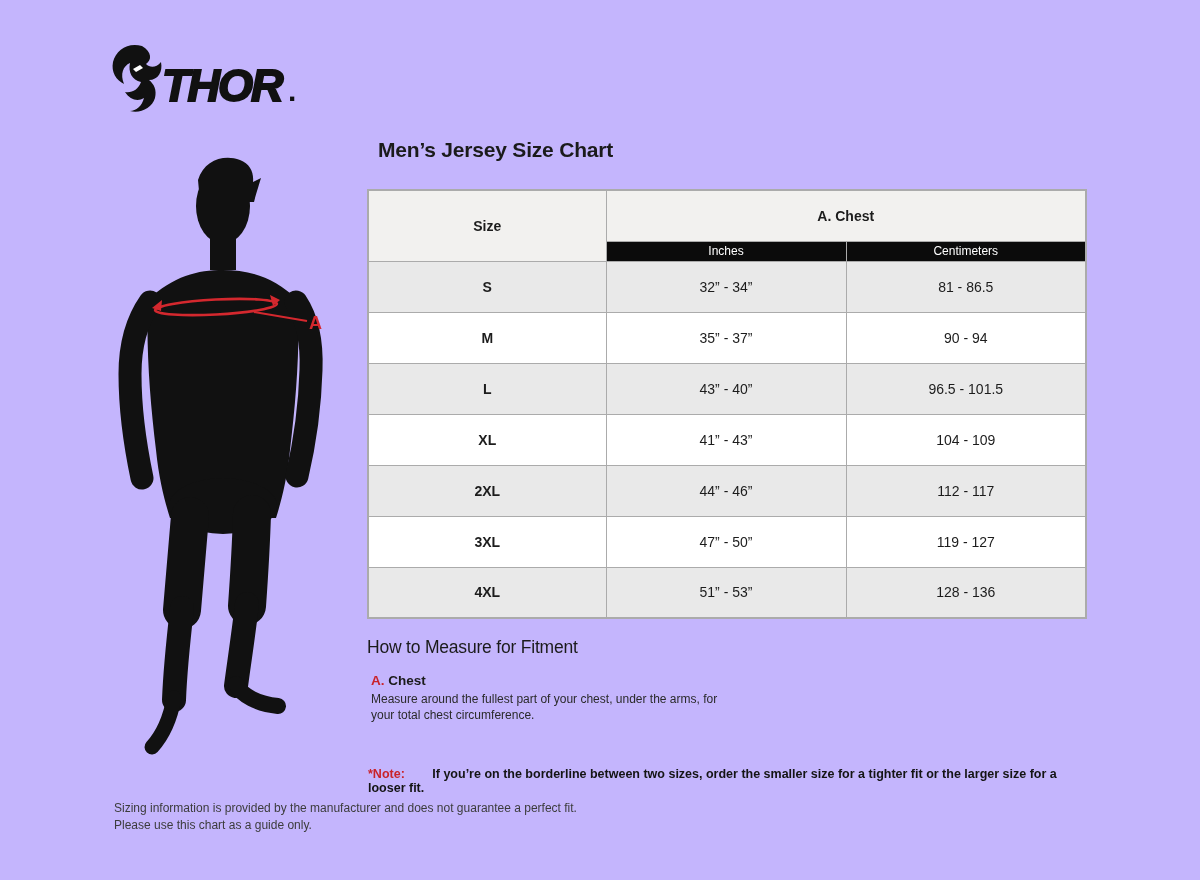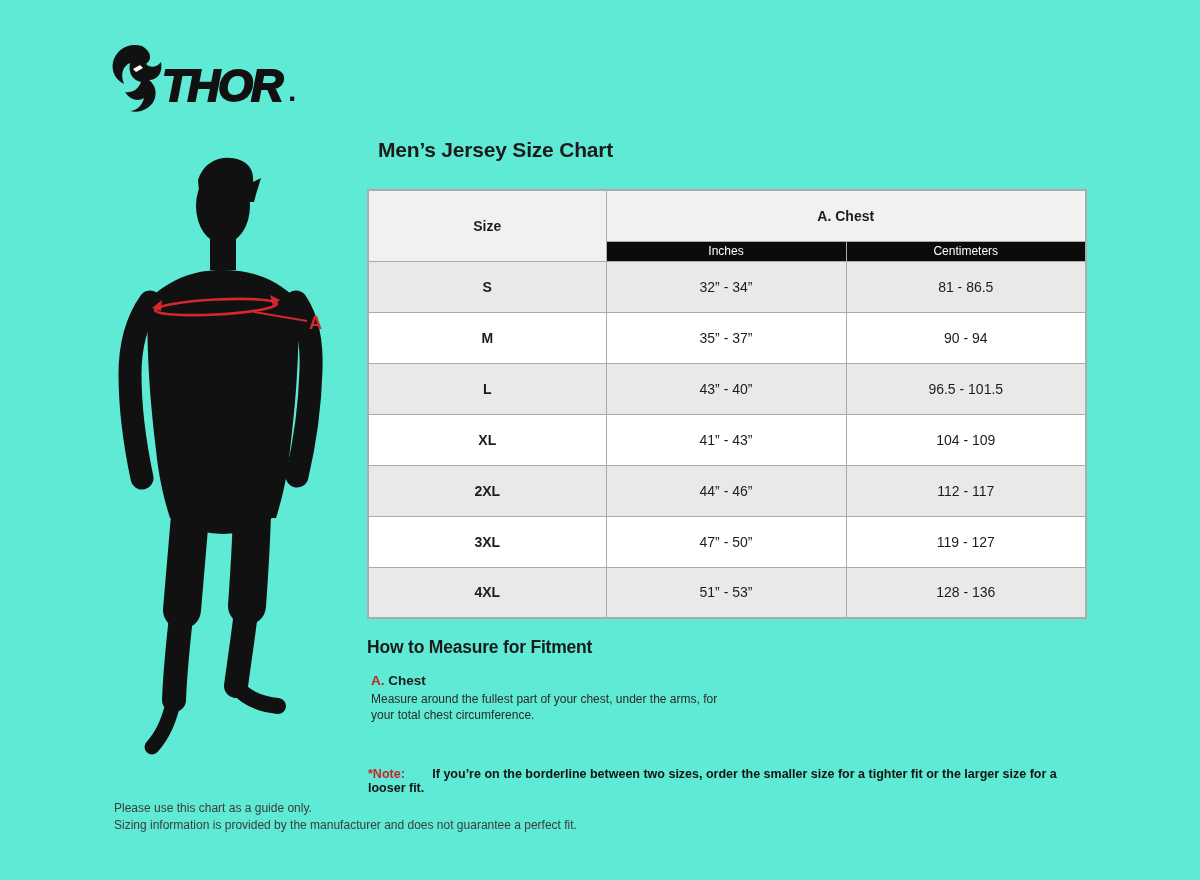--- a/index.html
+++ b/index.html
@@ -1,19 +1,19 @@
 <!DOCTYPE html>
 <html><head>
 <meta charset="utf-8">
 <style>
   * { margin:0; padding:0; box-sizing:border-box; }
   html,body { background:#ffffff; }
   body { font-family:"Liberation Sans", sans-serif; }
   #page {
-    position:relative; width:1200px; height:880px; background:#5eead4;
+    position:relative; width:1200px; height:880px; background:#c4b5fd;
     overflow:hidden; margin:0 auto;
   }
 
   
   .logo { position:absolute; left:108px; top:40px; width:200px; height:80px; }
 
   
   .figure { position:absolute; left:108px; top:148px; width:260px; height:630px; }
 
   
@@ -40,21 +40,21 @@
     height:20px; background:#0b0b0b; color:#ffffff;
     font-size:12px; font-weight:400; padding:0;
   }
   .size-table tbody td { height:51px; }
   .size-table tbody td.size-cell { font-weight:700; }
   .size-table tbody tr:nth-child(odd) { background:#e9e9e9; }
   .size-table tbody tr:nth-child(even) { background:#ffffff; }
 
   .measure-title {
     position:absolute; left:367px; top:637px;
-    font-size:17.5px; font-weight:700; color:#1b1b1b; letter-spacing:-0.2px;
+    font-size:17.5px; font-weight:400; color:#1b1b1b; letter-spacing:-0.2px;
   }
   .measure-item { position:absolute; left:371px; top:673px; width:380px; }
   .measure-item .item-head { font-size:13.5px; font-weight:700; color:#1b1b1b; }
   .measure-item .item-head .key { color:#c9232a; }
   .measure-item .item-desc {
     margin-top:3px; font-size:12px; line-height:16px; color:#2a2a2a; width:360px;
   }
 
   .note-line {
     position:absolute; left:368px; top:767px; width:700px;
@@ -183,17 +183,17 @@
     </div>
     <div class="item-desc">Measure around the fullest part of your chest, under the arms, for your total chest circumference.</div>
   </div>
 
   <div class="note-line">
     <span class="note-label">*Note:</span>
     <span>If you’re on the borderline between two sizes, order the smaller size for a tighter fit or the larger size for a looser fit.</span>
   </div>
 
   <div class="footer">
+    <div>Sizing information is provided by the manufacturer and does not guarantee a perfect fit.</div>
     <div>Please use this chart as a guide only.</div>
-    <div>Sizing information is provided by the manufacturer and does not guarantee a perfect fit.</div>
   </div>
 
 </div>
 
 </body></html>

